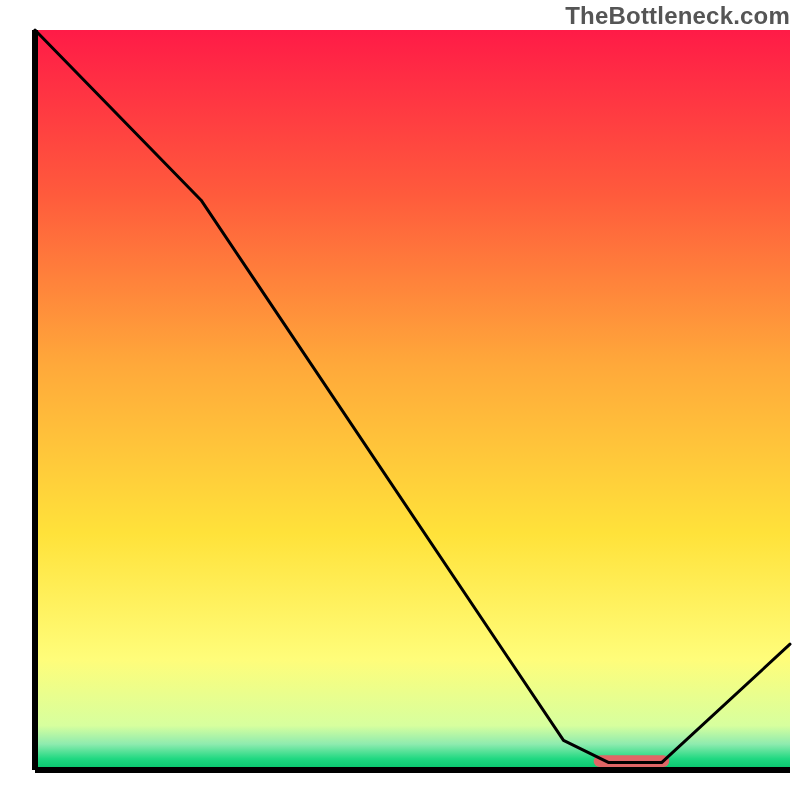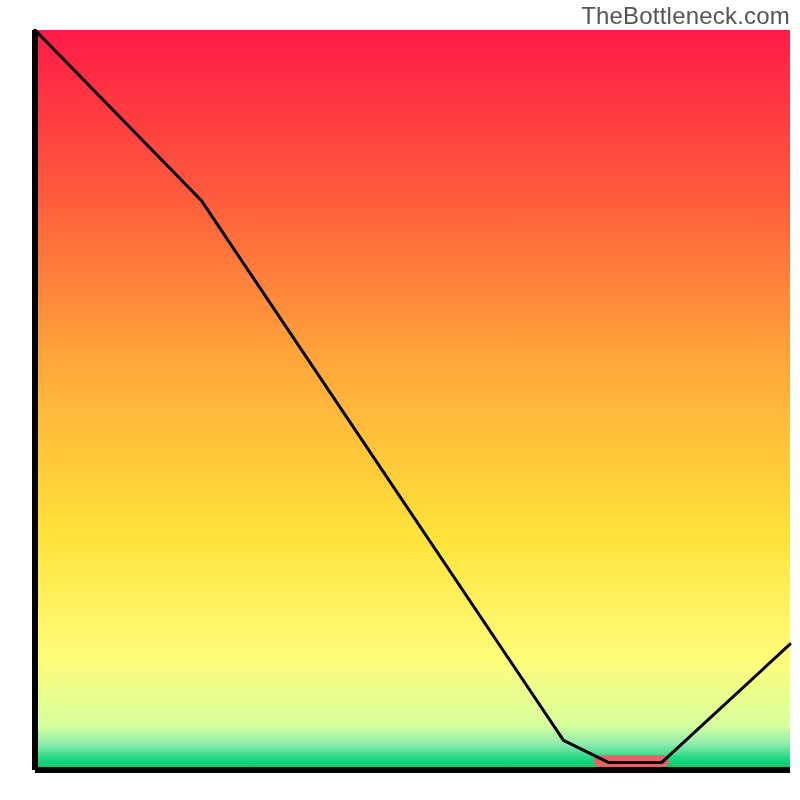--- a/index.html
+++ b/index.html
@@ -18,21 +18,21 @@
   svg.chart {
     display: block;
     width: 800px;
     height: 800px;
   }
   .watermark {
     position: absolute;
     top: 2px;
     right: 10px;
     font-size: 24px;
-    font-weight: 400;
+    font-weight: 700;
     color: #555;
     letter-spacing: 0.2px;
     user-select: none;
   }
 </style>
 </head>
 <body>
 
 <div class="chart-container">
   <svg class="chart" viewBox="0 0 800 800" preserveAspectRatio="none">

